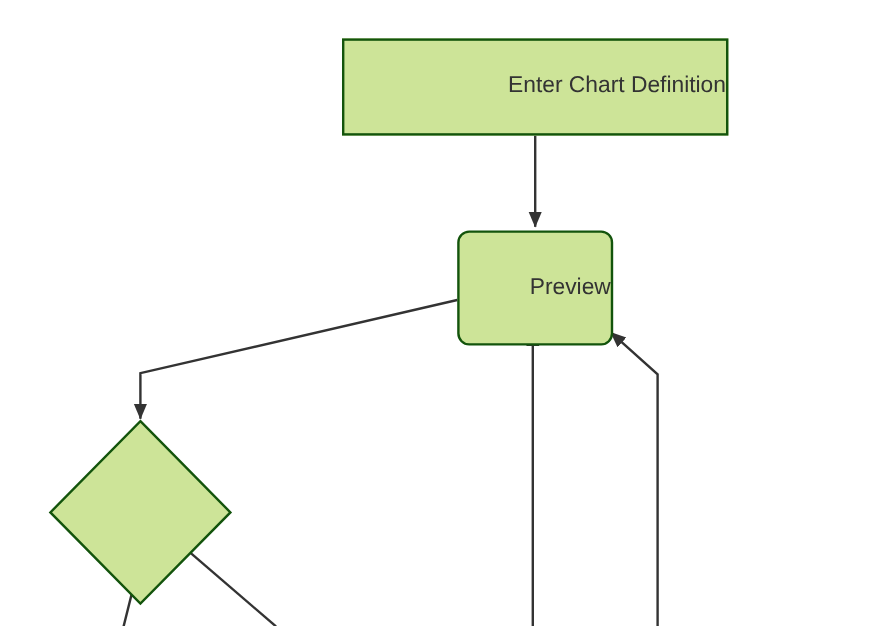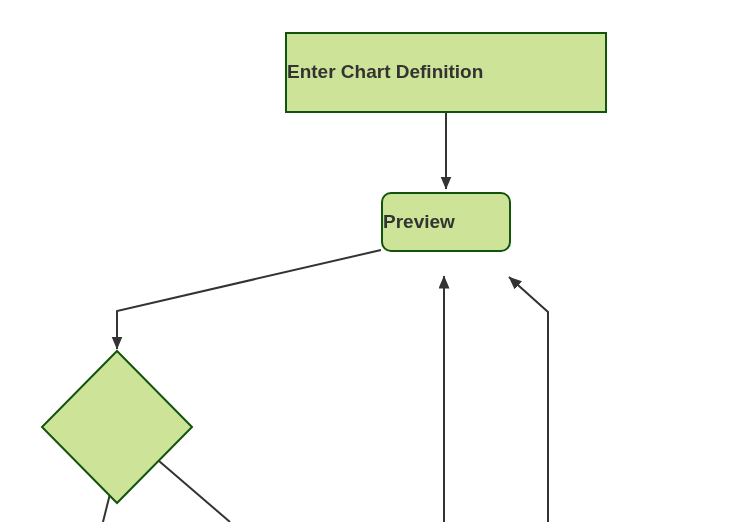--- a/index.html
+++ b/index.html
@@ -31,38 +31,37 @@
     stroke: #13540c;
     stroke-width: 2;
   }
   .node {
     position: absolute;
     box-sizing: border-box;
     background: #cde498;
     border: 2px solid #13540c;
     display: flex;
     align-items: center;
-    justify-content: flex-start;
+    justify-content: flex-end;
     color: #333333;
     font-size: 19px;
     line-height: 1.2;
     white-space: nowrap;
-    font-weight: bold;
   }
   .node-enter {
     left: 285px;
     top: 32px;
     width: 322px;
     height: 81px;
   }
   .node-preview {
     left: 381px;
     top: 192px;
     width: 130px;
-    height: 60px;
+    height: 96px;
     border-radius: 10px;
   }
   .diamond-label {
     position: absolute;
     left: 42px;
     top: 351px;
     width: 150px;
     height: 152px;
     display: flex;
     align-items: center;

